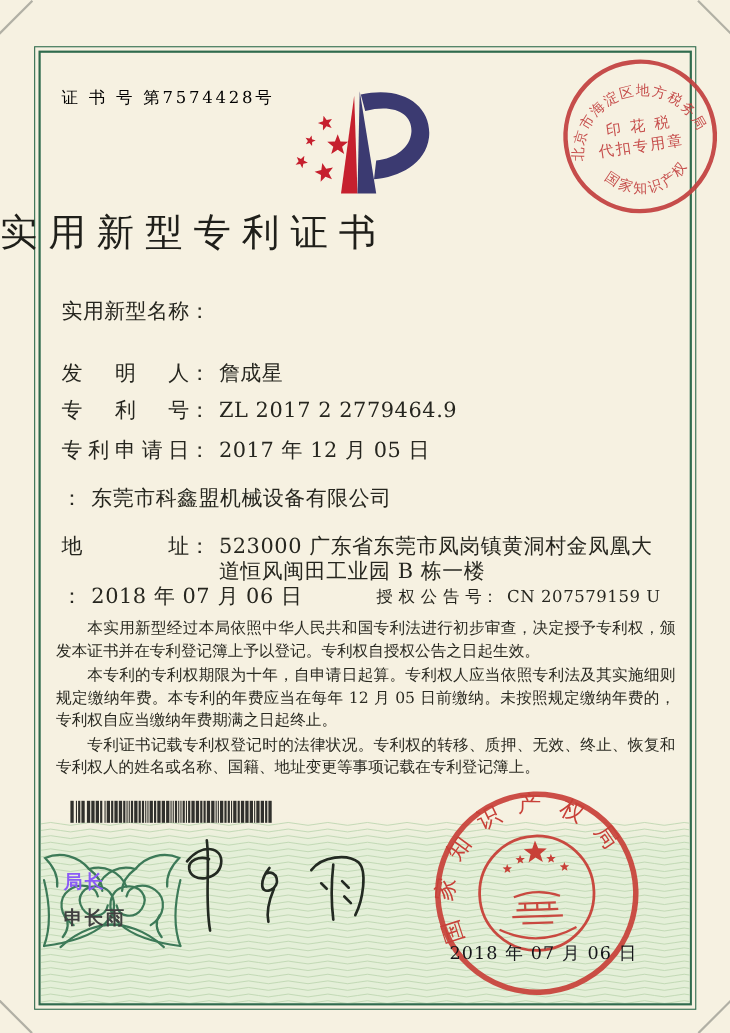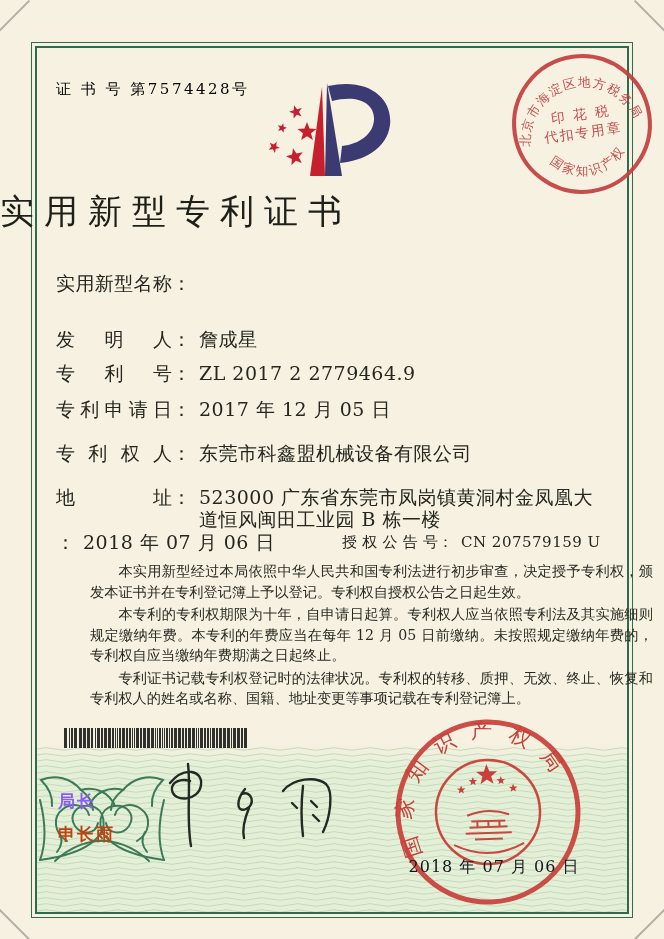--- a/index.html
+++ b/index.html
@@ -46,30 +46,30 @@
   .field-row{position:absolute;left:56px;display:flex;font-size:19px;line-height:22px;width:552px;}
   .field-label{display:inline-block;width:116px;text-align:justify;text-align-last:justify;flex:none;}
   .field-colon{flex:none;margin-right:8px;}
   .field-value{flex:1;letter-spacing:.5px;}
   .row-0{top:272px;} .row-1{top:328px;} .row-2{top:362px;} .row-3{top:398px;}
   .row-4{top:442px;} .row-5{top:486px;} .row-6{top:531px;width:300px;}
   .grant-row{position:absolute;left:342px;top:531px;display:flex;font-size:15px;line-height:22px;}
   .grant-row .field-label{width:96px;}
 
   .paragraphs{position:absolute;left:51px;top:561px;width:563px;
-              font-size:14.2px;line-height:20.5px;text-align:justify;color:#2a2a22;margin-left:39px;}
+              font-size:14.2px;line-height:20.5px;text-align:justify;color:#2a2a22;}
   .paragraphs p{margin:0 0 2px 0;text-indent:2em;}
 
   #barcode{position:absolute;left:64px;top:728px;height:20px;display:flex;align-items:stretch;}
   #barcode div{background:#30302c;}
 
   .signoff-role{position:absolute;left:58px;top:790px;font-size:17px;font-weight:bold;
                 font-family:"DejaVu Sans","Liberation Sans",sans-serif;color:#8b5cf6;letter-spacing:2px;}
   .signoff-name{position:absolute;left:58px;top:823px;font-size:17px;font-weight:bold;
-                font-family:Liberation Serif, serif;color:#c2410c;letter-spacing:2px;}
+                font-family:Liberation Serif, serif;color:#404040;letter-spacing:2px;}
   .signature{position:absolute;left:150px;top:756px;width:215px;height:100px;}
   .signature path{stroke:#232a22;stroke-width:2.4;fill:none;stroke-linecap:round;}
 
   .official-seal{position:absolute;left:390px;top:714px;width:196px;height:196px;transform:rotate(-2deg);}
   .official-seal .ring-text{fill:#c84038;font-size:21px;letter-spacing:15px;}
   .seal-date{position:absolute;left:394px;top:857px;width:200px;text-align:center;
              font-size:16px;color:#15151a;letter-spacing:1px;}
 
   .page-footer{position:absolute;left:0;right:0;top:889px;text-align:center;
                font-size:13px;color:#2a2a22;letter-spacing:1px;}
@@ -181,21 +181,20 @@
     <span class="field-label">专利号</span>
       <span class="field-colon">：</span>
     <span class="field-value">ZL 2017 2 2779464.9</span>
   </div>
   <div class="field-row row-3">
     <span class="field-label">专利申请日</span>
       <span class="field-colon">：</span>
     <span class="field-value">2017 年 12 月 05 日</span>
   </div>
   <div class="field-row row-4">
-    <span class="field-label">专利权人</span>
       <span class="field-colon">：</span>
     <span class="field-value">东莞市科鑫盟机械设备有限公司</span>
   </div>
   <div class="field-row row-5">
     <span class="field-label">地址</span>
       <span class="field-colon">：</span>
     <span class="field-value">523000 广东省东莞市凤岗镇黄洞村金凤凰大道恒风闽田工业园 B 栋一楼</span>
   </div>
   <div class="field-row row-6">
       <span class="field-colon">：</span>

